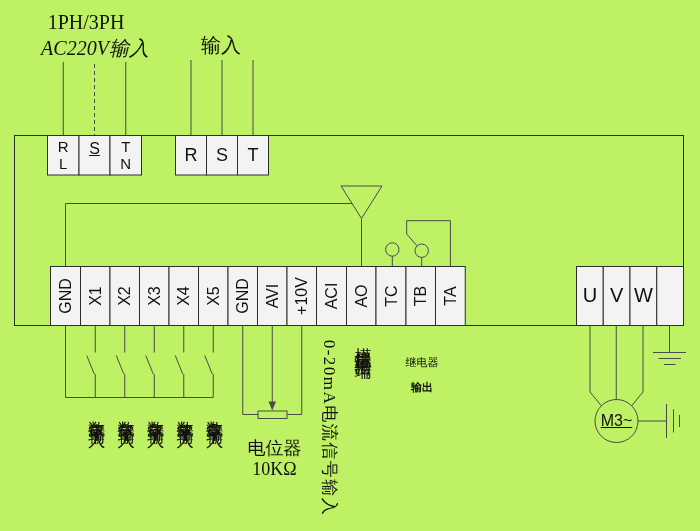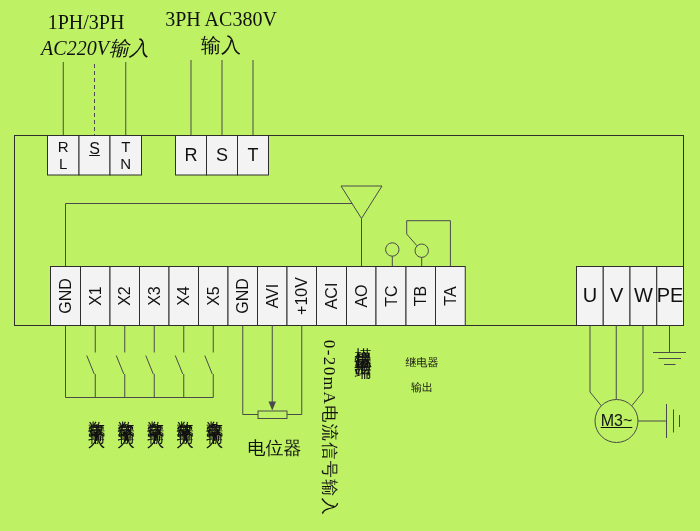--- a/index.html
+++ b/index.html
@@ -149,21 +149,20 @@
     <g>
       <path d="M669.5,325.5 V352.5"></path>
       <path d="M653,352.5 H686"></path>
       <path d="M658.5,358.5 H681"></path>
       <path d="M664,364.5 H675.5"></path>
     </g>
   </svg>
 
   <div class="lbl serif f20 center" style="left:16px;top:10px;width:140px;">1PH/3PH</div>
   <div class="lbl serif f20 center" style="left:25px;top:36px;width:140px;font-style:italic;">AC220V输入</div>
-  <div class="lbl serif f20 center" style="left:151px;top:7px;width:140px;">3PH AC380V</div>
   <div class="lbl serif f20 center" style="left:151px;top:33px;width:140px;">输入</div>
 
   <div class="lbl sans f15 center two-line" style="left:47.5px;top:138px;width:31.5px;">
     <span>R</span>
     <span>L</span>
   </div>
   <div class="lbl sans f16 center" style="left:79px;top:140px;width:31px;">
     <span class="underline">S</span>
   </div>
   <div class="lbl sans f15 center two-line" style="left:110px;top:138px;width:31.5px;">
@@ -186,32 +185,32 @@
   <div class="lbl io-lbl" style="left:272.25px;">+10V</div>
   <div class="lbl io-lbl" style="left:302px;">ACI</div>
   <div class="lbl io-lbl" style="left:331.75px;">AO</div>
   <div class="lbl io-lbl" style="left:361.5px;">TC</div>
   <div class="lbl io-lbl" style="left:391.25px;">TB</div>
   <div class="lbl io-lbl" style="left:420.9px;">TA</div>
 
   <div class="lbl out-lbl" style="left:576.5px;width:26.75px;">U</div>
   <div class="lbl out-lbl" style="left:603.25px;width:26.75px;">V</div>
   <div class="lbl out-lbl" style="left:630px;width:26.75px;">W</div>
-  <div class="lbl out-lbl" style="left:656.75px;width:26.75px;">PE</div>
 
   <div class="lbl serif vert-up" style="left:85.25px;top:407px;">数字量输入1</div>
   <div class="lbl serif vert-up" style="left:114.75px;top:407px;">数字量输入2</div>
   <div class="lbl serif vert-up" style="left:144.25px;top:407px;">数字量输入3</div>
   <div class="lbl serif vert-up" style="left:173.75px;top:407px;">数字量输入4</div>
   <div class="lbl serif vert-up" style="left:203.25px;top:407px;">数字量输入5</div>
 
   <div class="lbl serif f18 center" style="left:234.5px;top:438px;width:80px;font-family:Liberation Serif, serif;">电位器</div>
+  <div class="lbl serif f18 center" style="left:234.5px;top:459px;width:80px;">10KΩ</div>
 
   <div class="lbl serif rot90" style="left:229px;top:417.5px;">0-20mA电流信号输入</div>
 
   <div class="lbl serif vert-up" style="left:351.5px;top:334px;">模拟量量输出端</div>
 
   <div class="lbl serif f17 center" style="left:382px;top:352px;width:80px;">继电器</div>
-  <div class="lbl serif f17 center" style="left:382px;top:377px;width:80px;">输出</div>
+  <div class="lbl serif f17 center" style="left:382px;top:377px;width:80px;font-weight:bold;">输出</div>
 
   <div class="lbl sans f16 center" style="left:592.5px;top:412px;width:48px;text-decoration:underline;">M3~</div>
 
 </div>
 
 </body></html>

